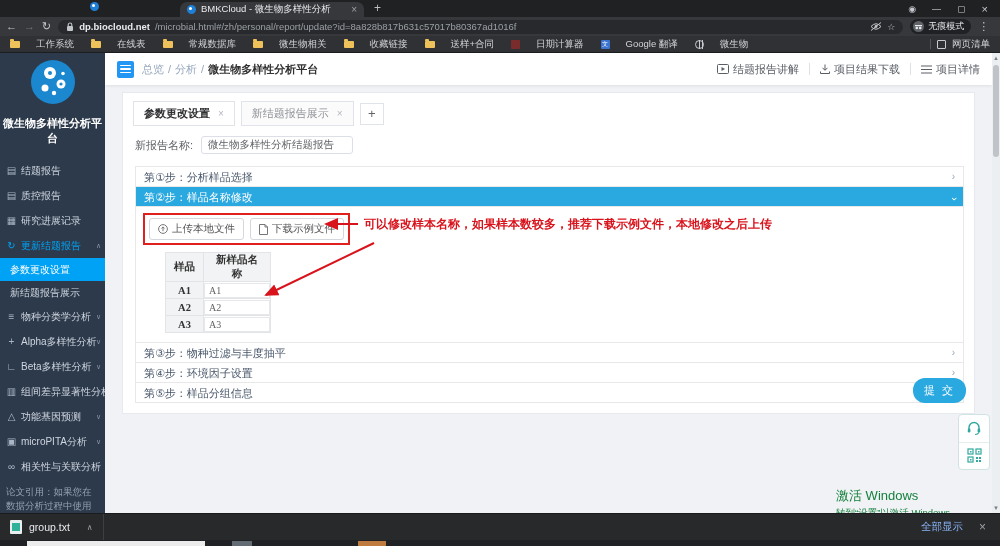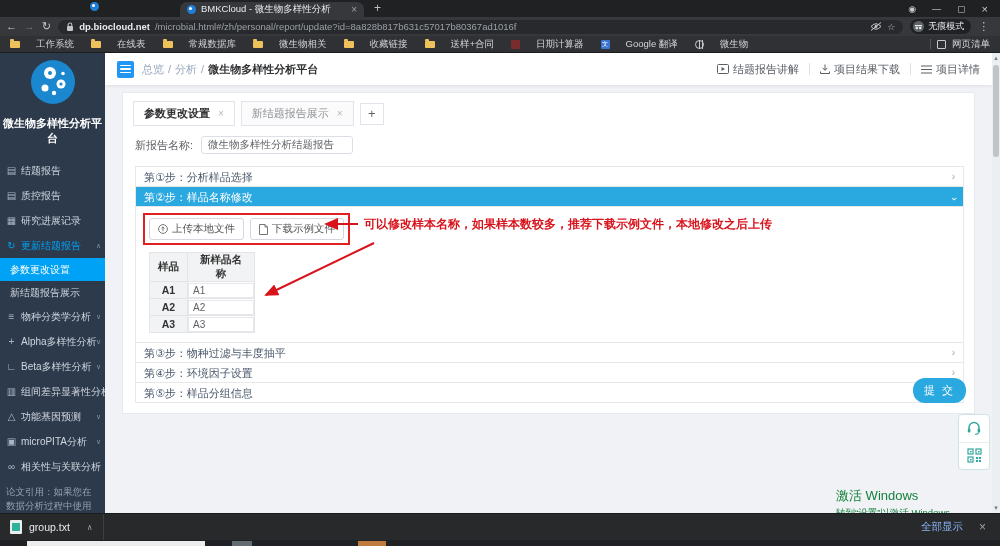--- a/index.html
+++ b/index.html
@@ -76,21 +76,21 @@
   .accordion { margin:12px 10px 0 12px; border:1px solid #e8e8e8; border-bottom:none; }
   .acc-head { position:relative; height:20px; line-height:20px; padding:0 8px; font-size:11px; color:#48576a; background:#fff; border-bottom:1px solid #e8e8e8; }
   .acc-head .chev { position:absolute; right:8px; top:0; color:#97a8be; font-size:10px; }
   .acc-head.blue { background:#2aa8e0; color:#fff; }
   .acc-head.blue .chev { color:#fff; transform:rotate(90deg); display:inline-block; top:2px; }
   .acc-body { position:relative; background:#fff; border-bottom:1px solid #e8e8e8; height:136px; padding:6px 0 0 7px; }
   .btn-group { position:relative; display:inline-flex; gap:6px; padding:3px 4px; border:2px solid #e01f1f; }
   .wbtn { display:inline-flex; align-items:center; gap:4px; border:1px solid #d4d7dd; border-radius:3px; background:#fff; padding:3px 8px; font-size:10.5px; color:#555; white-space:nowrap; }
   .annotation { position:absolute; left:228px; top:9px; color:#d9131c; font-size:12px; font-weight:bold; white-space:nowrap;font-family:Liberation Mono, monospace; }
   .arrows { position:absolute; left:0; top:0; width:846px; height:114px; pointer-events:none; }
-  .stable { margin:7px 0 0 6px; border-collapse:collapse; font-size:10.5px; }
+  .stable { margin:7px 0 0 22px; border-collapse:collapse; font-size:10.5px;font-family:Liberation Serif, serif; }
   .stable th { background:#f2f3f5; border:1px solid #e2e4e8; font-weight:bold; color:#333; height:17px; padding:0 8px; }
   .stable td.c1 { background:#f2f3f5; border:1px solid #e2e4e8; text-align:center; color:#333; width:38px; height:17px; font-weight:bold; }
   .stable td.c2 { border:1px solid #e2e4e8; width:67px; padding:0; }
   .cell-input { width:100%; height:15px; border:1px solid #e6e8ec; font-size:10px; color:#606266; padding:0 4px; font-family:inherit; }
   .submitbtn { position:absolute; right:8px; bottom:10px; background:#2aa8e0; color:#fff; border:none; border-radius:12px; font-size:11px; padding:5px 11px; letter-spacing:2px; }
 
   
   .floatwidget { position:absolute; left:958px; top:414px; width:32px; height:56px; background:#fff; border:1px solid #cfe4e2; border-radius:4px; display:flex; flex-direction:column; z-index:3; }
   .fw-cell { flex:1; display:flex; align-items:center; justify-content:center; }
   .fw-cell + .fw-cell { border-top:1px solid #e4efee; }

